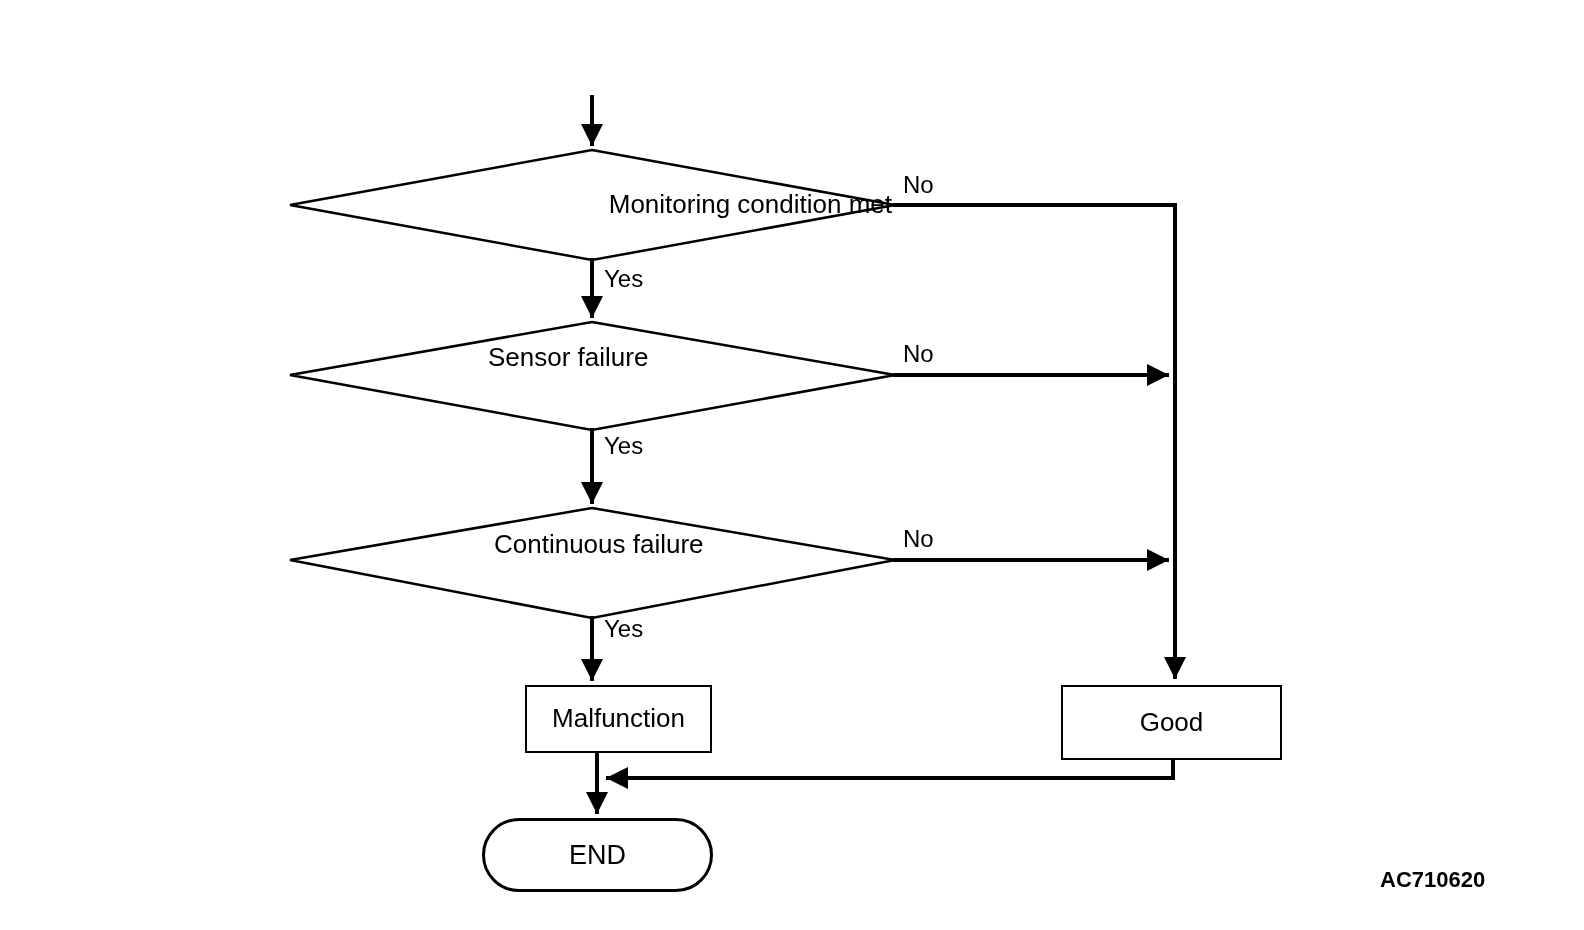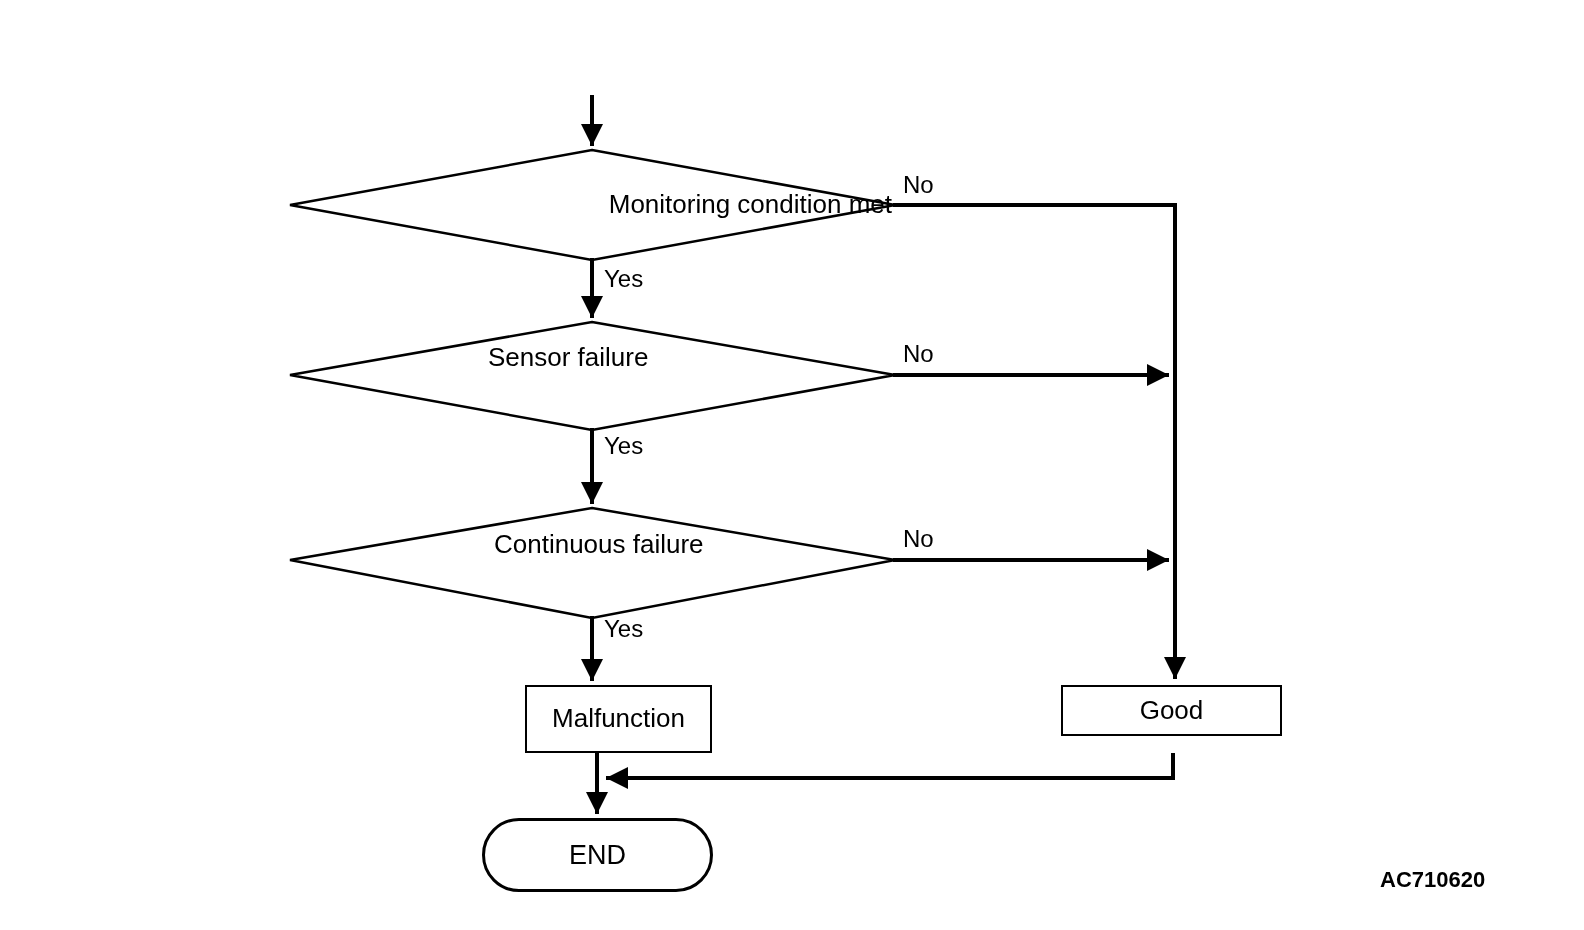--- a/index.html
+++ b/index.html
@@ -97,21 +97,21 @@
     <path d="M1173,753 V778 H606" fill="none" stroke="#000000" stroke-width="4" marker-end="url(#ah)"></path>
 
     <path d="M597,753 V814" fill="none" stroke="#000000" stroke-width="4" marker-end="url(#ah)"></path>
   </svg>
 
 
   <div class="node process" style="left:489px; top:685px; width:187px; height:68px;margin-left:36px;">
     <span>Malfunction</span>
   </div>
 
-  <div class="node process" style="left:1061px; top:685px; width:221px; height:51px;">
+  <div class="node process" style="left:1061px; top:685px; width:221px; height:75px;">
     <span>Good</span>
   </div>
 
   <div class="node terminator" style="left:482px; top:818px; width:231px; height:74px;text-align:right;">
     <span>END</span>
   </div>
 
   <div class="diamond-label center" style="left:292px; top:188px; width:600px;">Monitoring condition met</div>
 
   <div class="diamond-label" style="left:488px; top:341px;">

